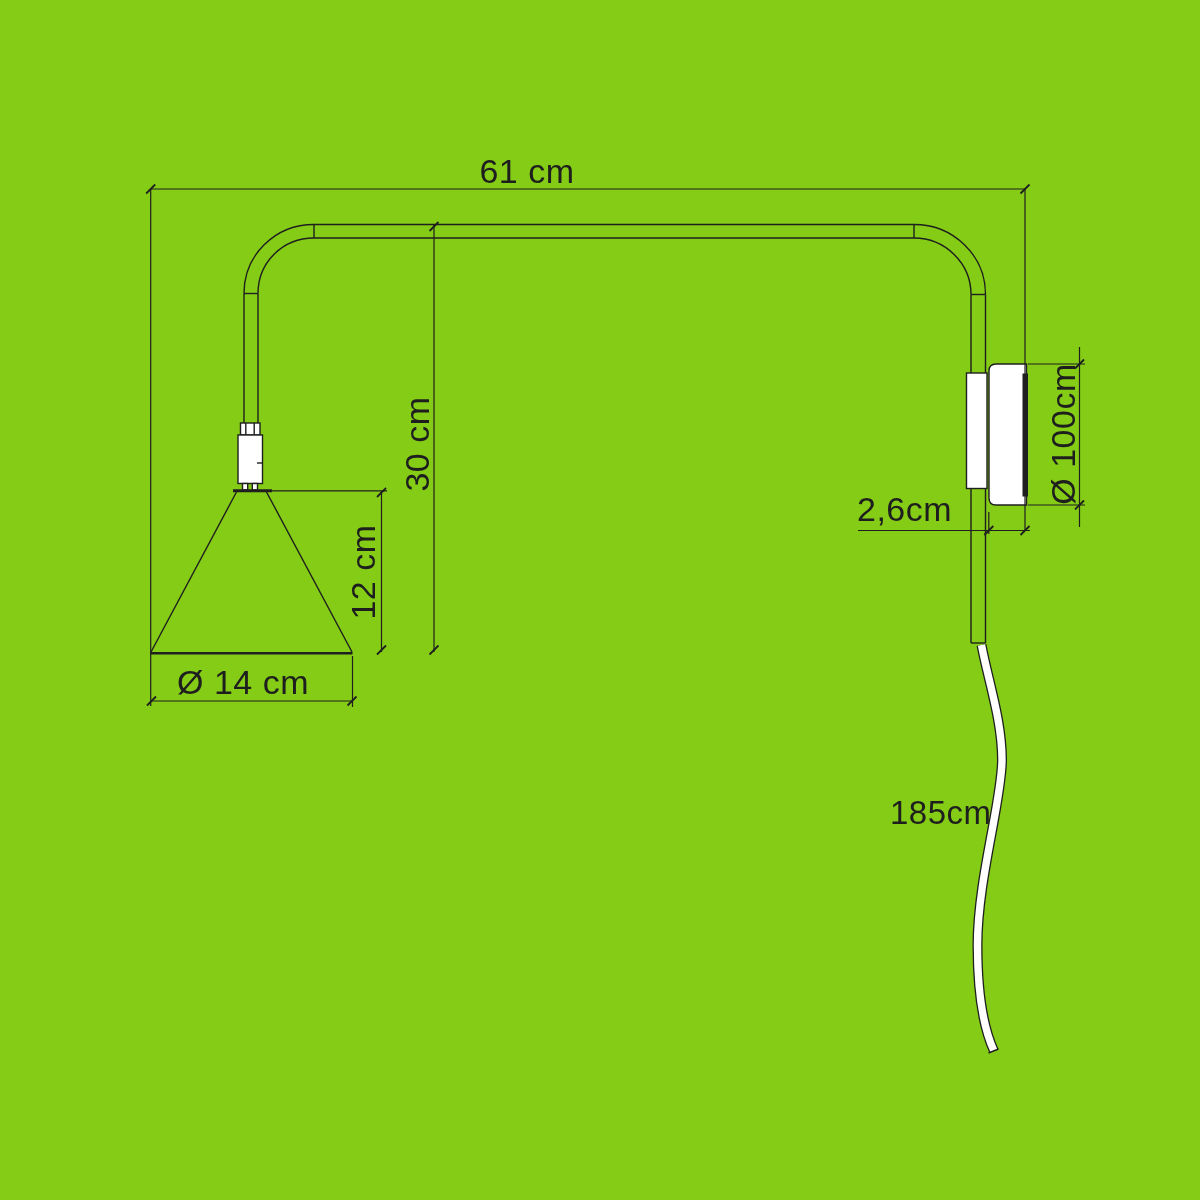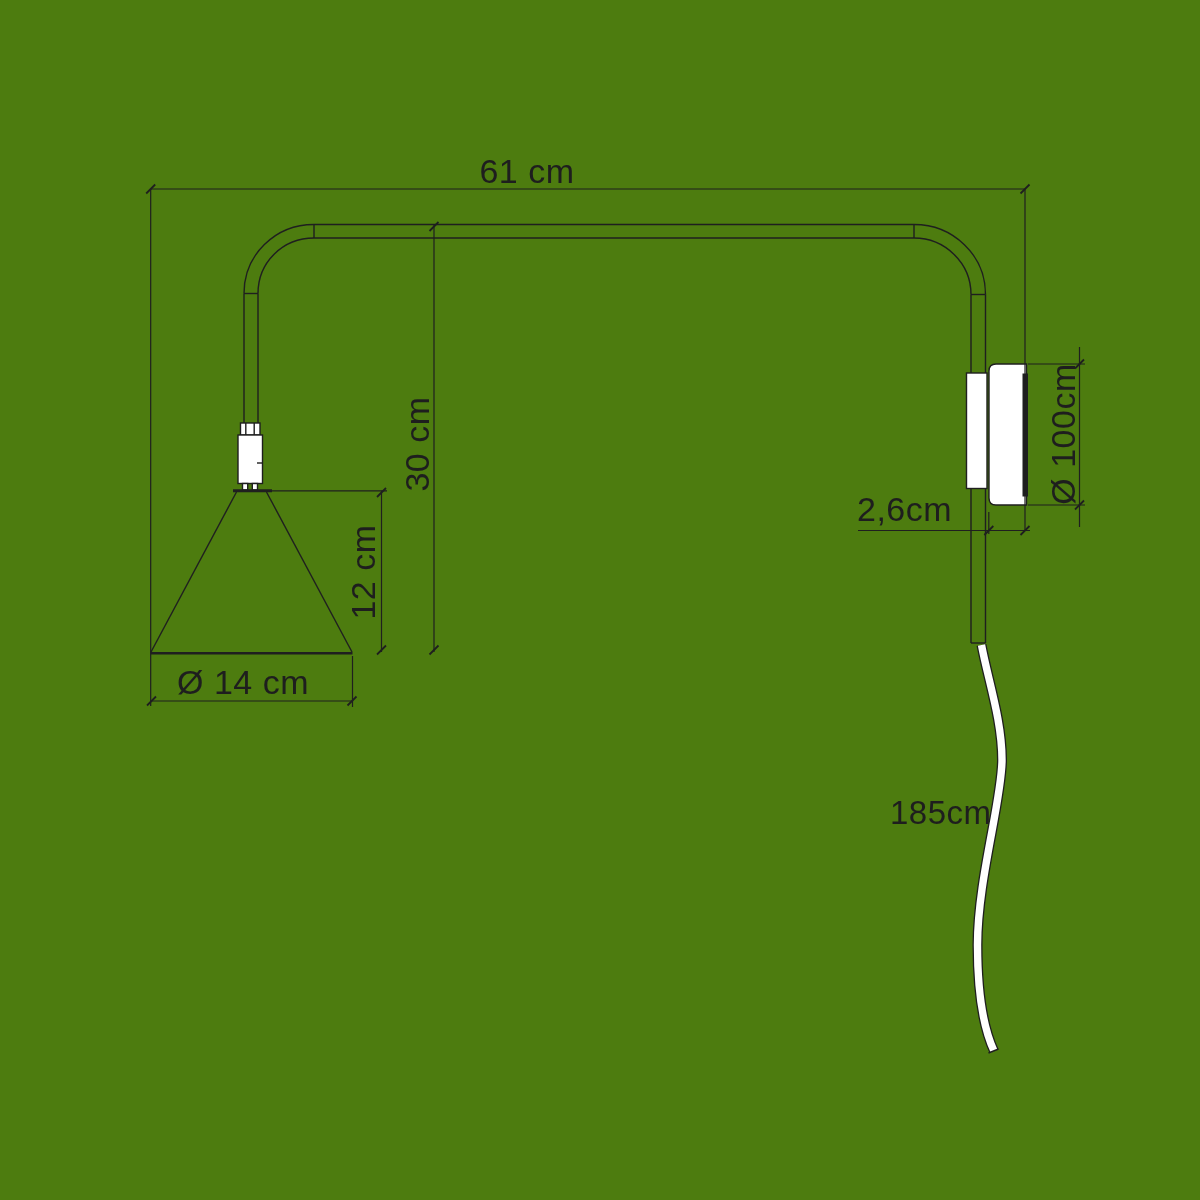--- a/index.html
+++ b/index.html
@@ -7,21 +7,21 @@
     padding: 0;
     background: #ffffff;
     width: 1200px;
     height: 1200px;
     overflow: hidden;
   }
   .canvas-wrap {
     width: 1200px;
     height: 1200px;
     position: relative;
-    background: #4d7c0f;
+    background: #84cc16;
   }
   svg { display: block; }
   .outline   { stroke: #1f1f1f; stroke-width: 1.4; fill: none; }
   .outline-white { stroke: #1f1f1f; stroke-width: 1.4; fill: #ffffff; }
   .bold-edge { stroke: #1f1f1f; stroke-width: 3;   fill: none; }
   .mid-edge  { stroke: #1f1f1f; stroke-width: 2.4; fill: none; }
   .dim-line  { stroke: #1f1f1f; stroke-width: 1.2; fill: none; }
   .tick      { stroke: #1f1f1f; stroke-width: 1.8; fill: none; }
   .cable-outer { stroke: #1f1f1f; stroke-width: 10; fill: none; }
   .cable-inner { stroke: #ffffff; stroke-width: 7.4; fill: none; }

